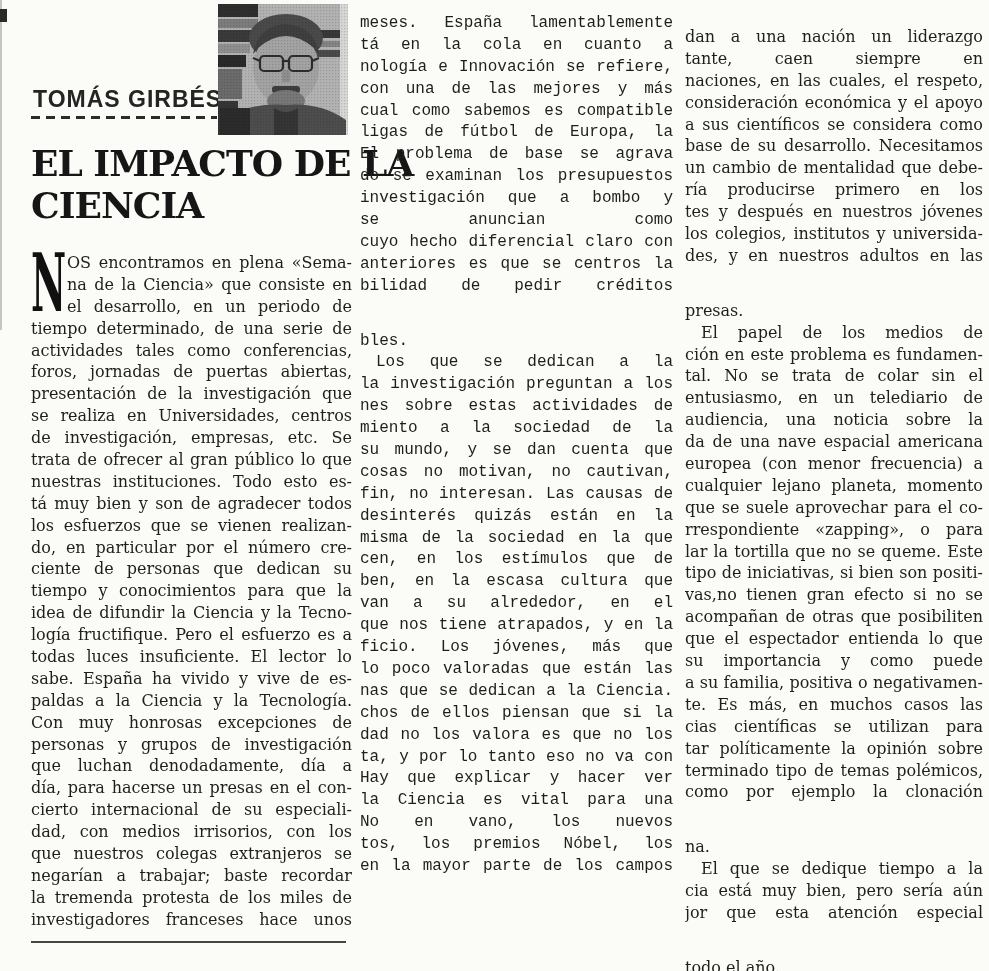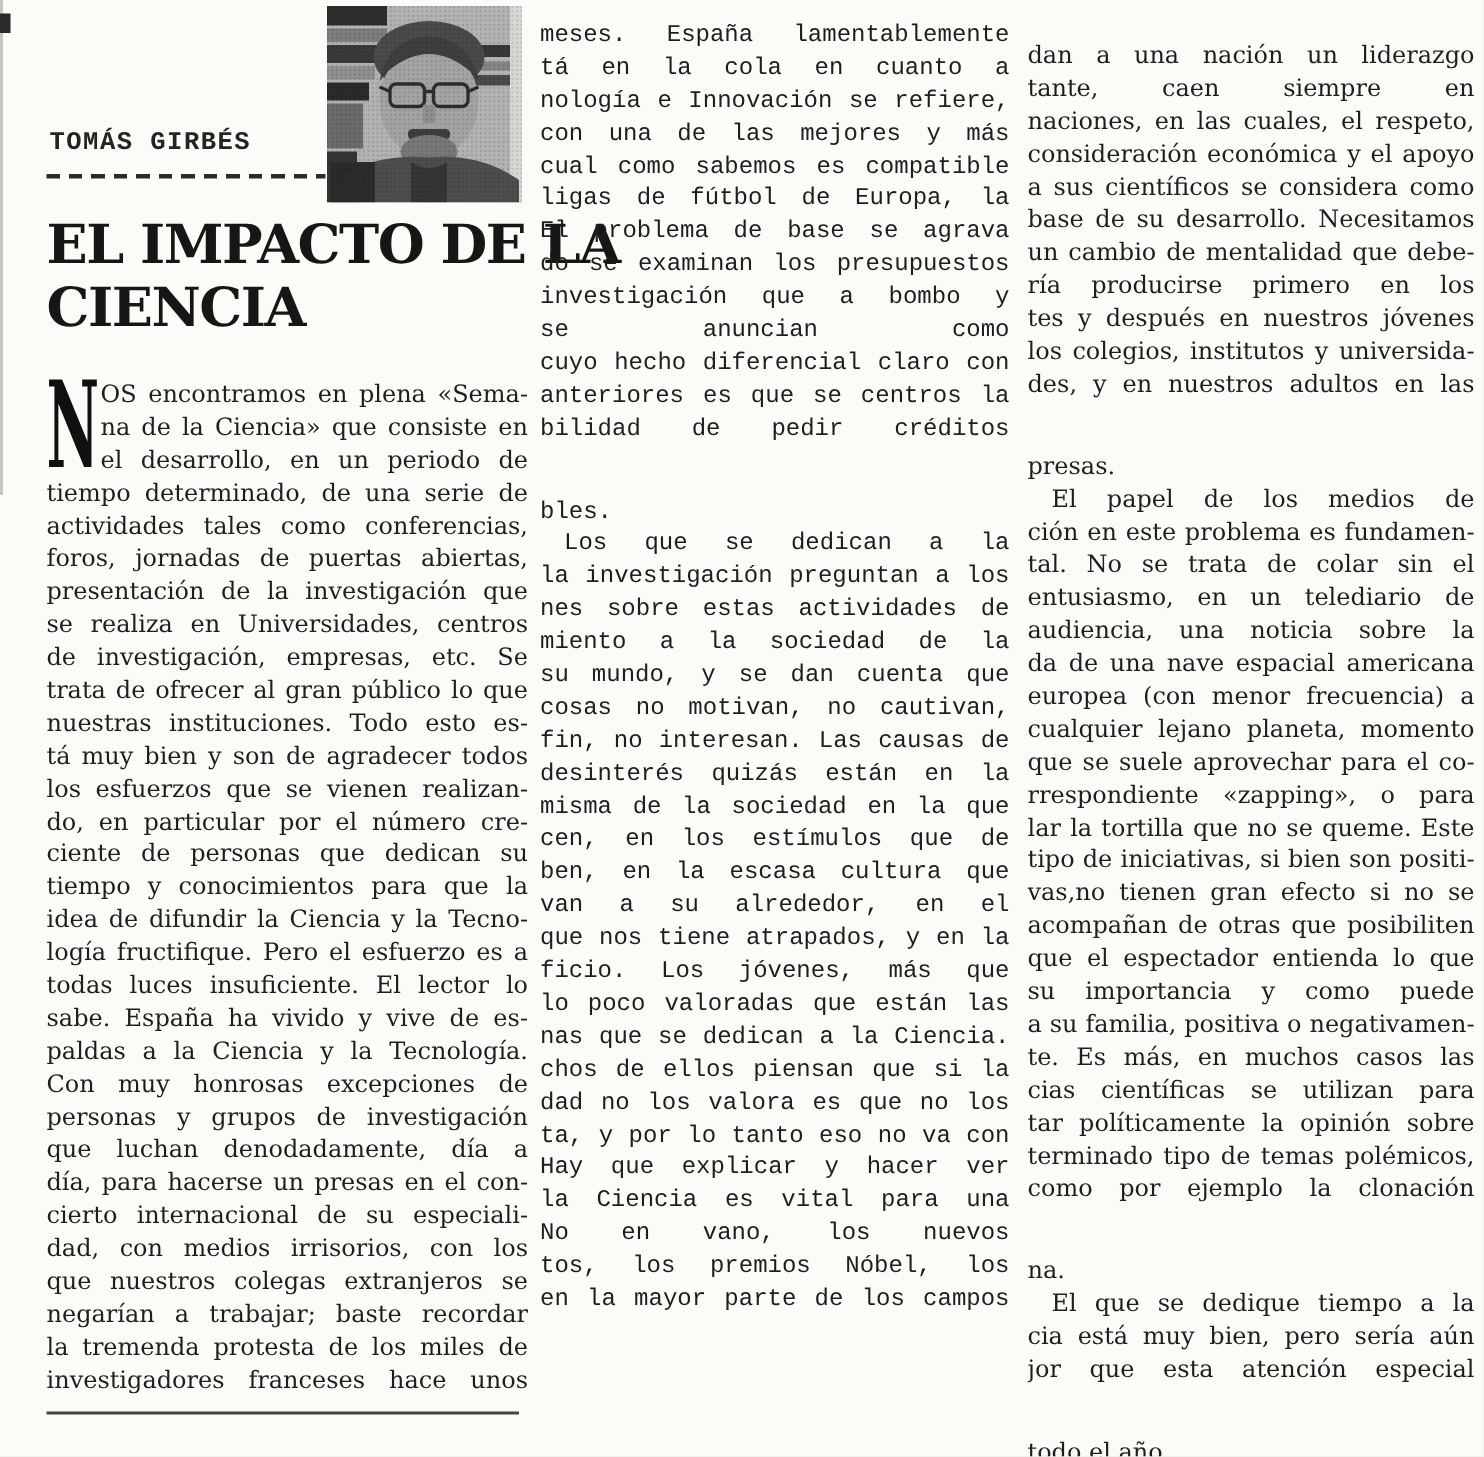--- a/index.html
+++ b/index.html
@@ -17,22 +17,22 @@
 
   .col{position:absolute;top:0;}
   .col-1{left:31px;width:321px;}
   .col-2{left:360px;width:313px;padding-top:13px;font-family:Liberation Mono, monospace;}
   .col-3{left:685px;width:298px;padding-top:26px;}
 
   
   .header{position:relative;height:252px;}
   .byline{
     position:absolute;top:86px;left:2px;
-    font-family:Liberation Mono, monospace;
-    font-weight:bold;font-size:17px;letter-spacing:1px;
+    font-family:Liberation Sans, sans-serif;
+    font-weight:bold;font-size:23px;letter-spacing:1px;
     color:#242424;white-space:nowrap;
   }
   .byline-rule{
     position:absolute;top:116px;left:0;width:186px;height:3px;
     background:repeating-linear-gradient(to right,#2b2b2b 0 9px,transparent 9px 15px);
   }
   .photo{
     position:absolute;top:4px;left:187px;width:130px;height:131px;
     overflow:hidden;background:#b5b5b5;
   }

